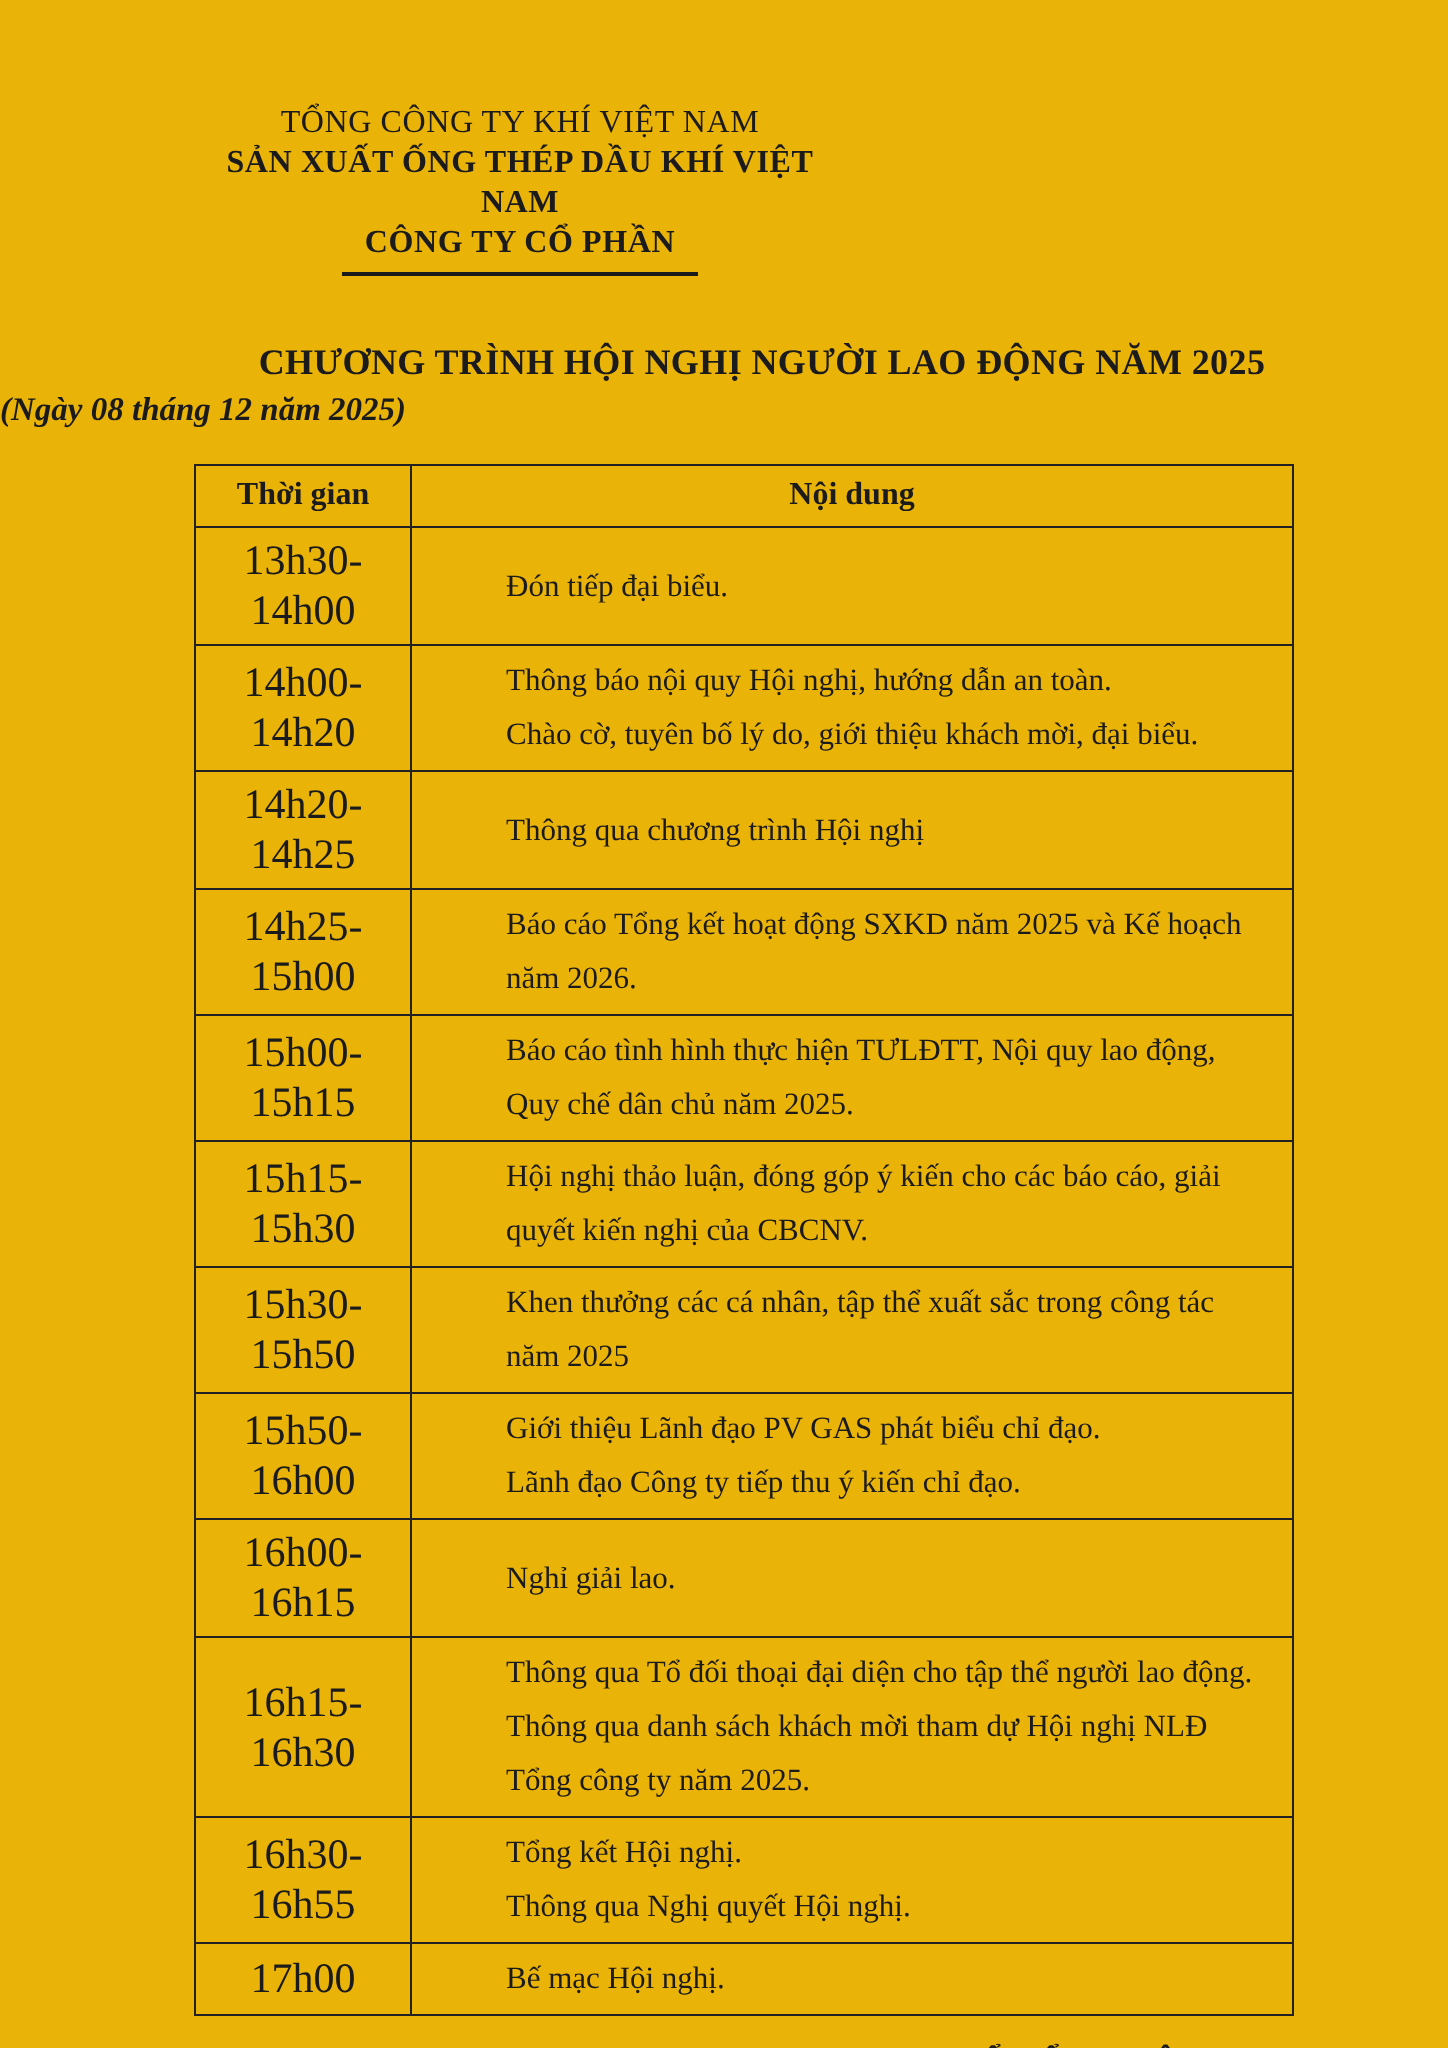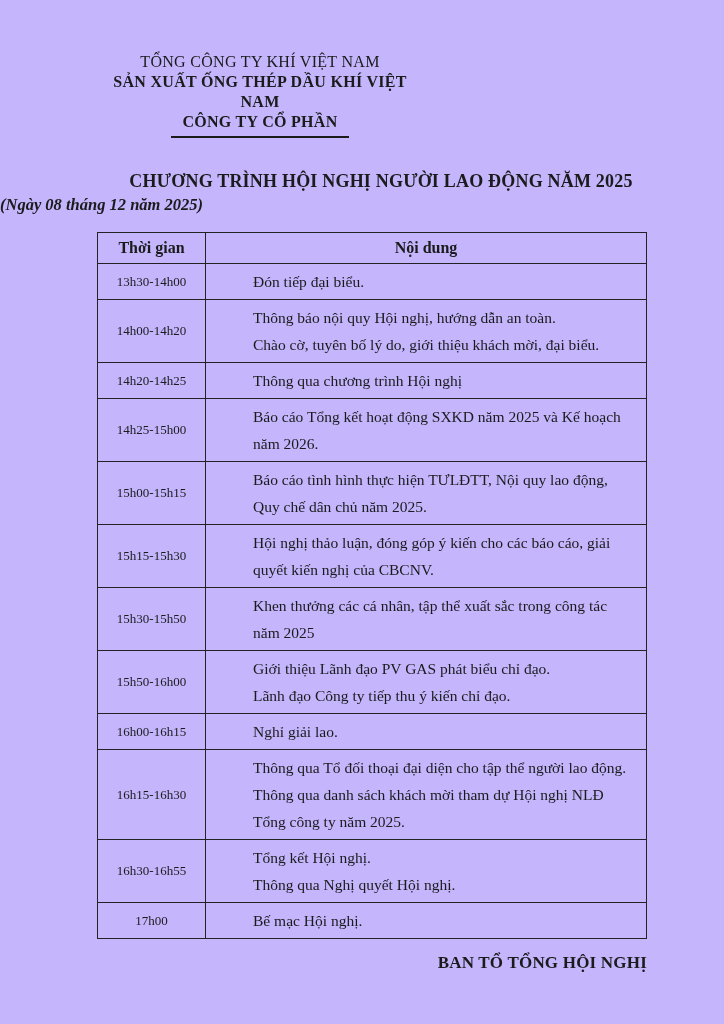--- a/index.html
+++ b/index.html
@@ -4,21 +4,21 @@
 <style>
   html, body {
     margin: 0;
     padding: 0;
     background: #ffffff;
   }
   .page {
     position: relative;
     width: 724px;
     height: 1024px;
-    background: #c4b5fd;
+    background: #eab308;
     font-family: "Liberation Serif", "DejaVu Serif", serif;
     color: #1b1b1b;
     overflow: hidden;
     box-sizing: border-box;
     padding-top: 52px;
   }
   .org-header {
     margin-left: 92px;
     width: 336px;
     text-align: center;
@@ -69,21 +69,21 @@
     font-size: 16px;
     font-weight: bold;
     padding: 6px 4px;
     text-align: center;
   }
   th.col-time { width: 108px; }
   td.time-cell {
     width: 108px;
     text-align: center;
     vertical-align: middle;
-    font-size: 13px;
+    font-size: 21px;
     padding: 4px 2px;
   }
   td.content-cell {
     vertical-align: middle;
     font-size: 15.5px;
     padding: 4px 10px;
   }
   .content-line {
     line-height: 27px;
     margin-left: 37px;

